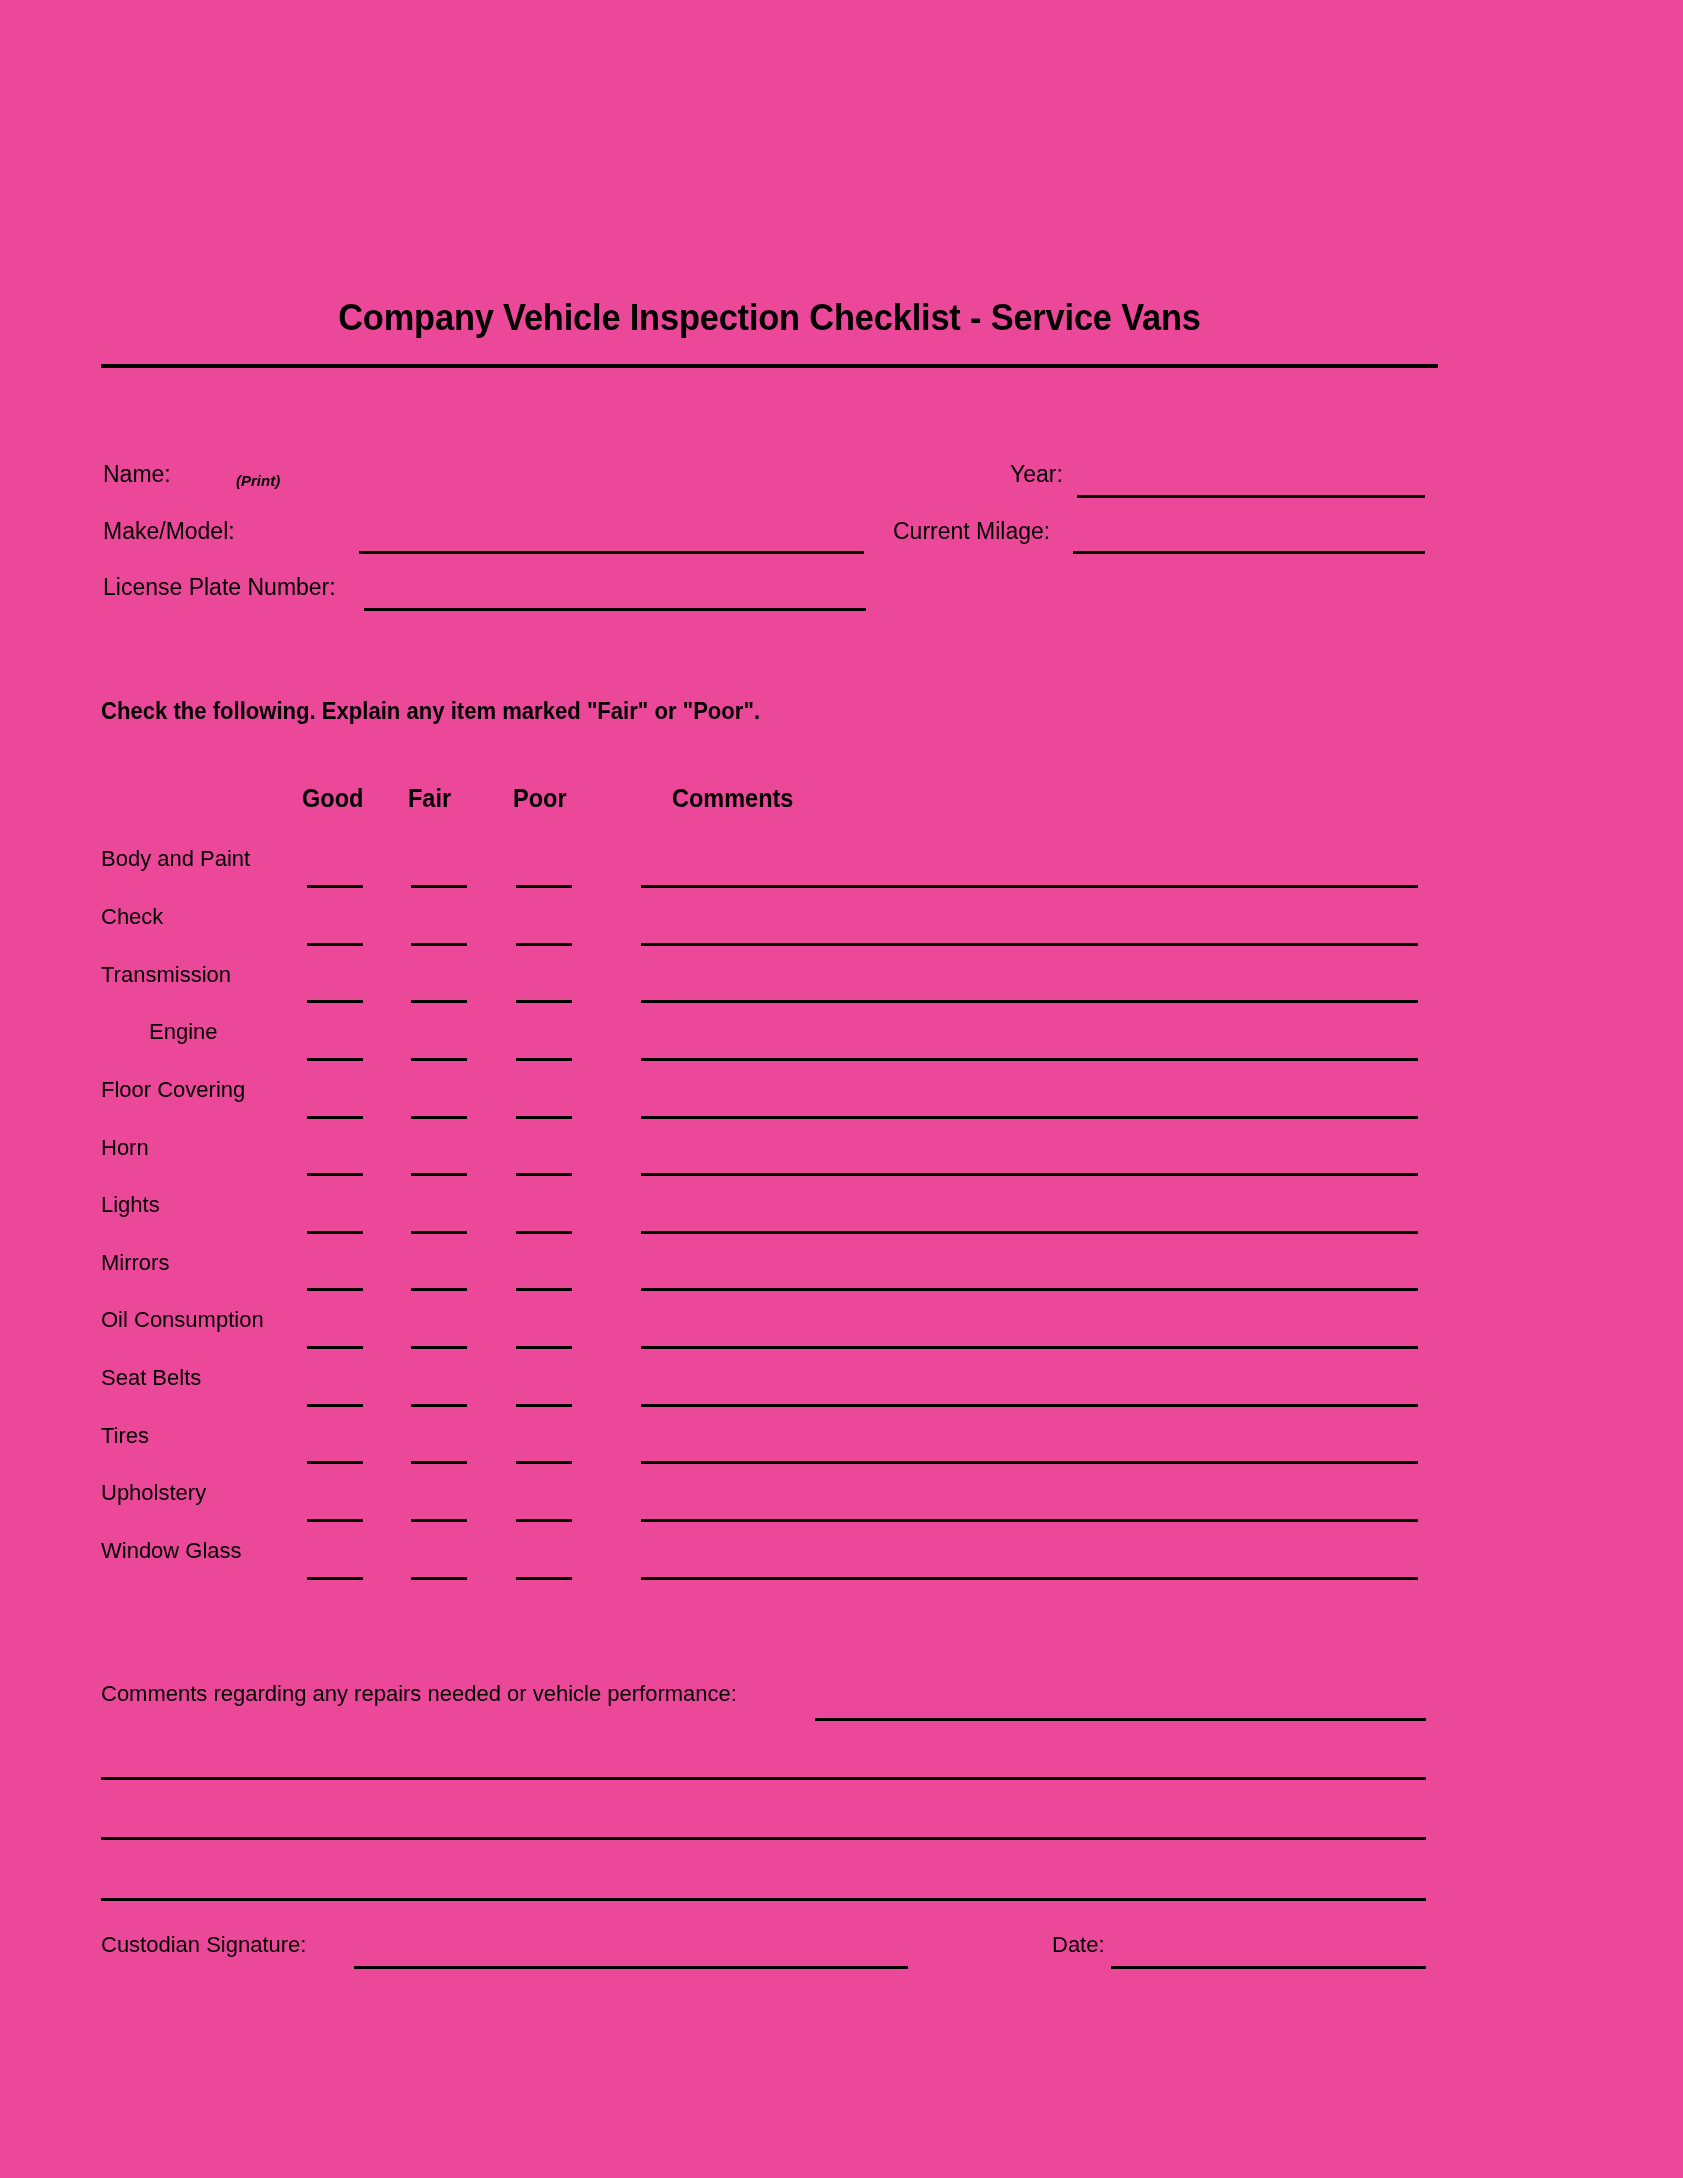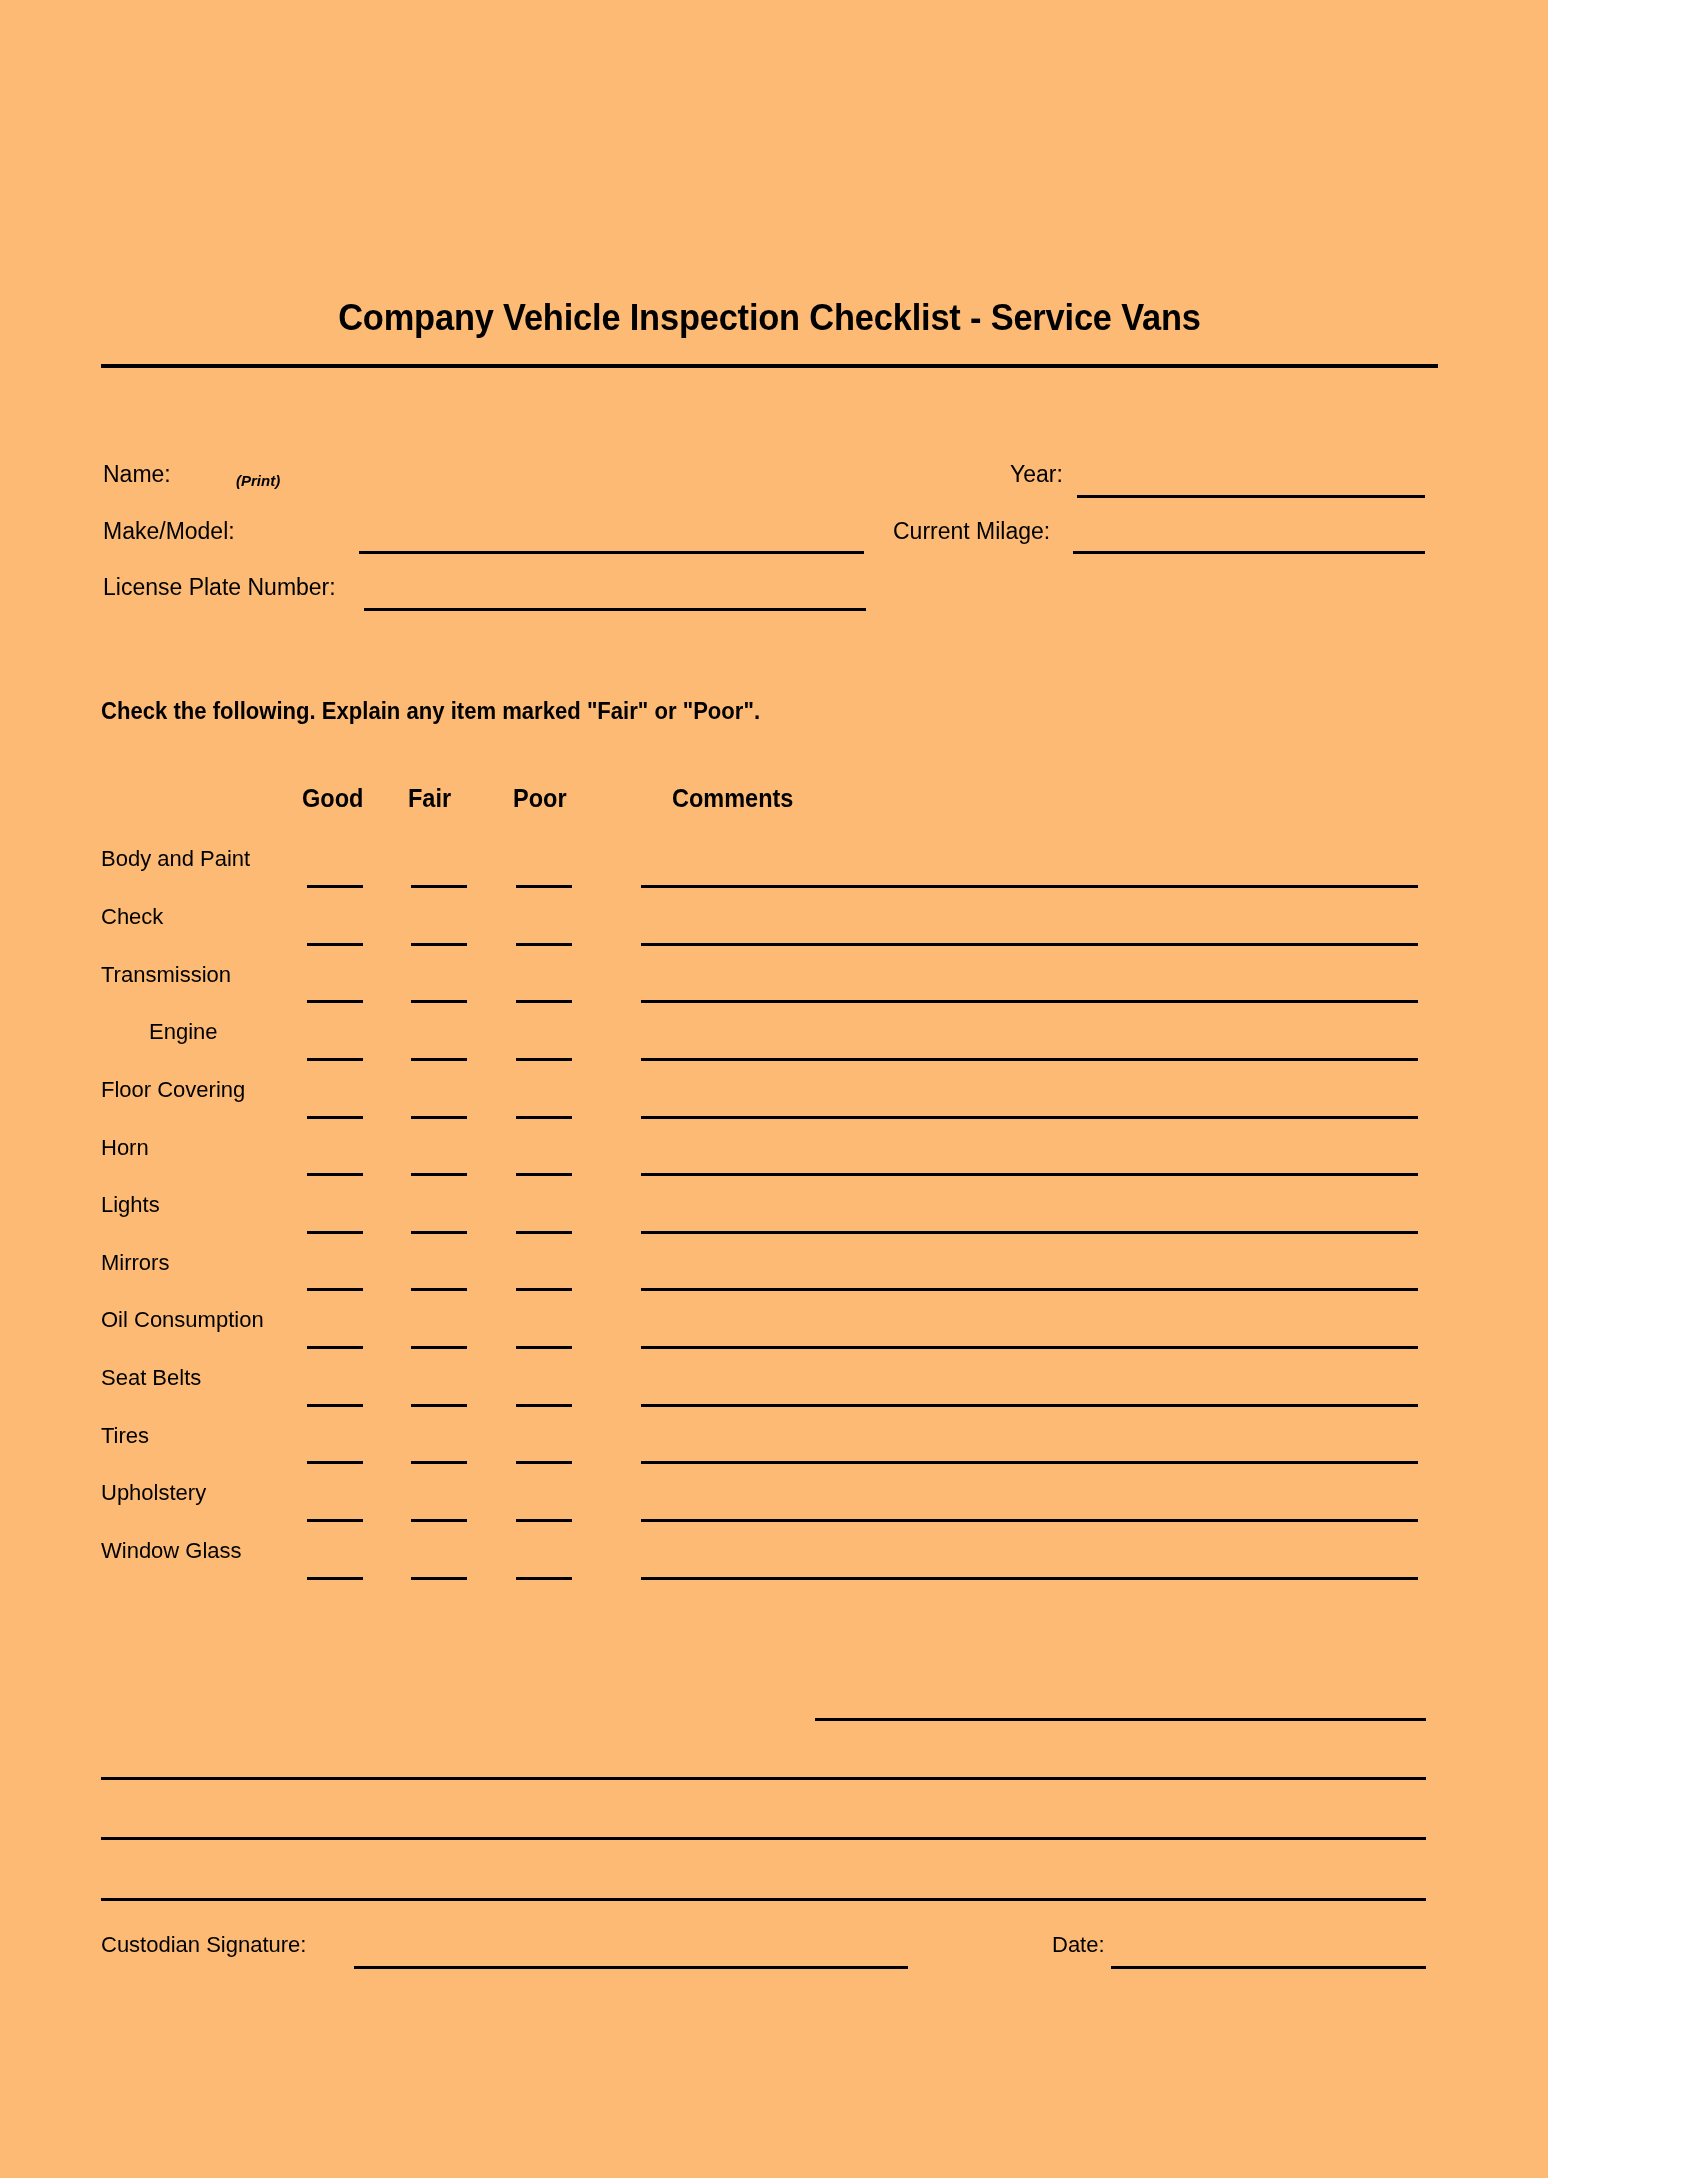--- a/index.html
+++ b/index.html
@@ -11,23 +11,23 @@
   body {
     width: 1683px;
     height: 2178px;
     font-family: "Liberation Sans", sans-serif;
     color: #000000;
     -webkit-font-smoothing: antialiased;
   }
 
   .page {
     position: relative;
-    width: 1548px;
+    width: 1683px;
     height: 2178px;
-    background: #fdba74;
+    background: #ec4899;
     overflow: hidden;
   }
 
   
   .doc-title {
     position: absolute;
     left: 101px;
     top: 297px;
     width: 1337px;
     text-align: center;
@@ -219,20 +219,21 @@
       <div class="check-blank" style="left: 411px; top: 1519px;"></div>
       <div class="check-blank" style="left: 516px; top: 1519px;"></div>
       <div class="comment-rule" style="top: 1519px;"></div>
       <div class="row-label" style="top: 1538px;">Window Glass</div>
       <div class="check-blank" style="left: 307px; top: 1577px;"></div>
       <div class="check-blank" style="left: 411px; top: 1577px;"></div>
       <div class="check-blank" style="left: 516px; top: 1577px;"></div>
       <div class="comment-rule" style="top: 1577px;"></div>
     </div>
 
+  <div class="footer-label" style="left:101px; top:1681px;">Comments regarding any repairs needed or vehicle performance:</div>
   <div class="rule" style="left:815px; top:1718px; width:611px;"></div>
   <div class="rule" style="left:101px; top:1777px; width:1325px;"></div>
   <div class="rule" style="left:101px; top:1837px; width:1325px;"></div>
   <div class="rule" style="left:101px; top:1898px; width:1325px;"></div>
 
   <div class="footer-label" style="left: 101px; top: 1932px;" id="sig-label">Custodian Signature:</div>
   <div class="rule" style="left:354px; top:1966px; width:554px;"></div>
 
   <div class="footer-label" style="left: 1052px; top: 1932px;" id="date-label">Date:</div>
   <div class="rule" style="left:1111px; top:1966px; width:315px;"></div>

